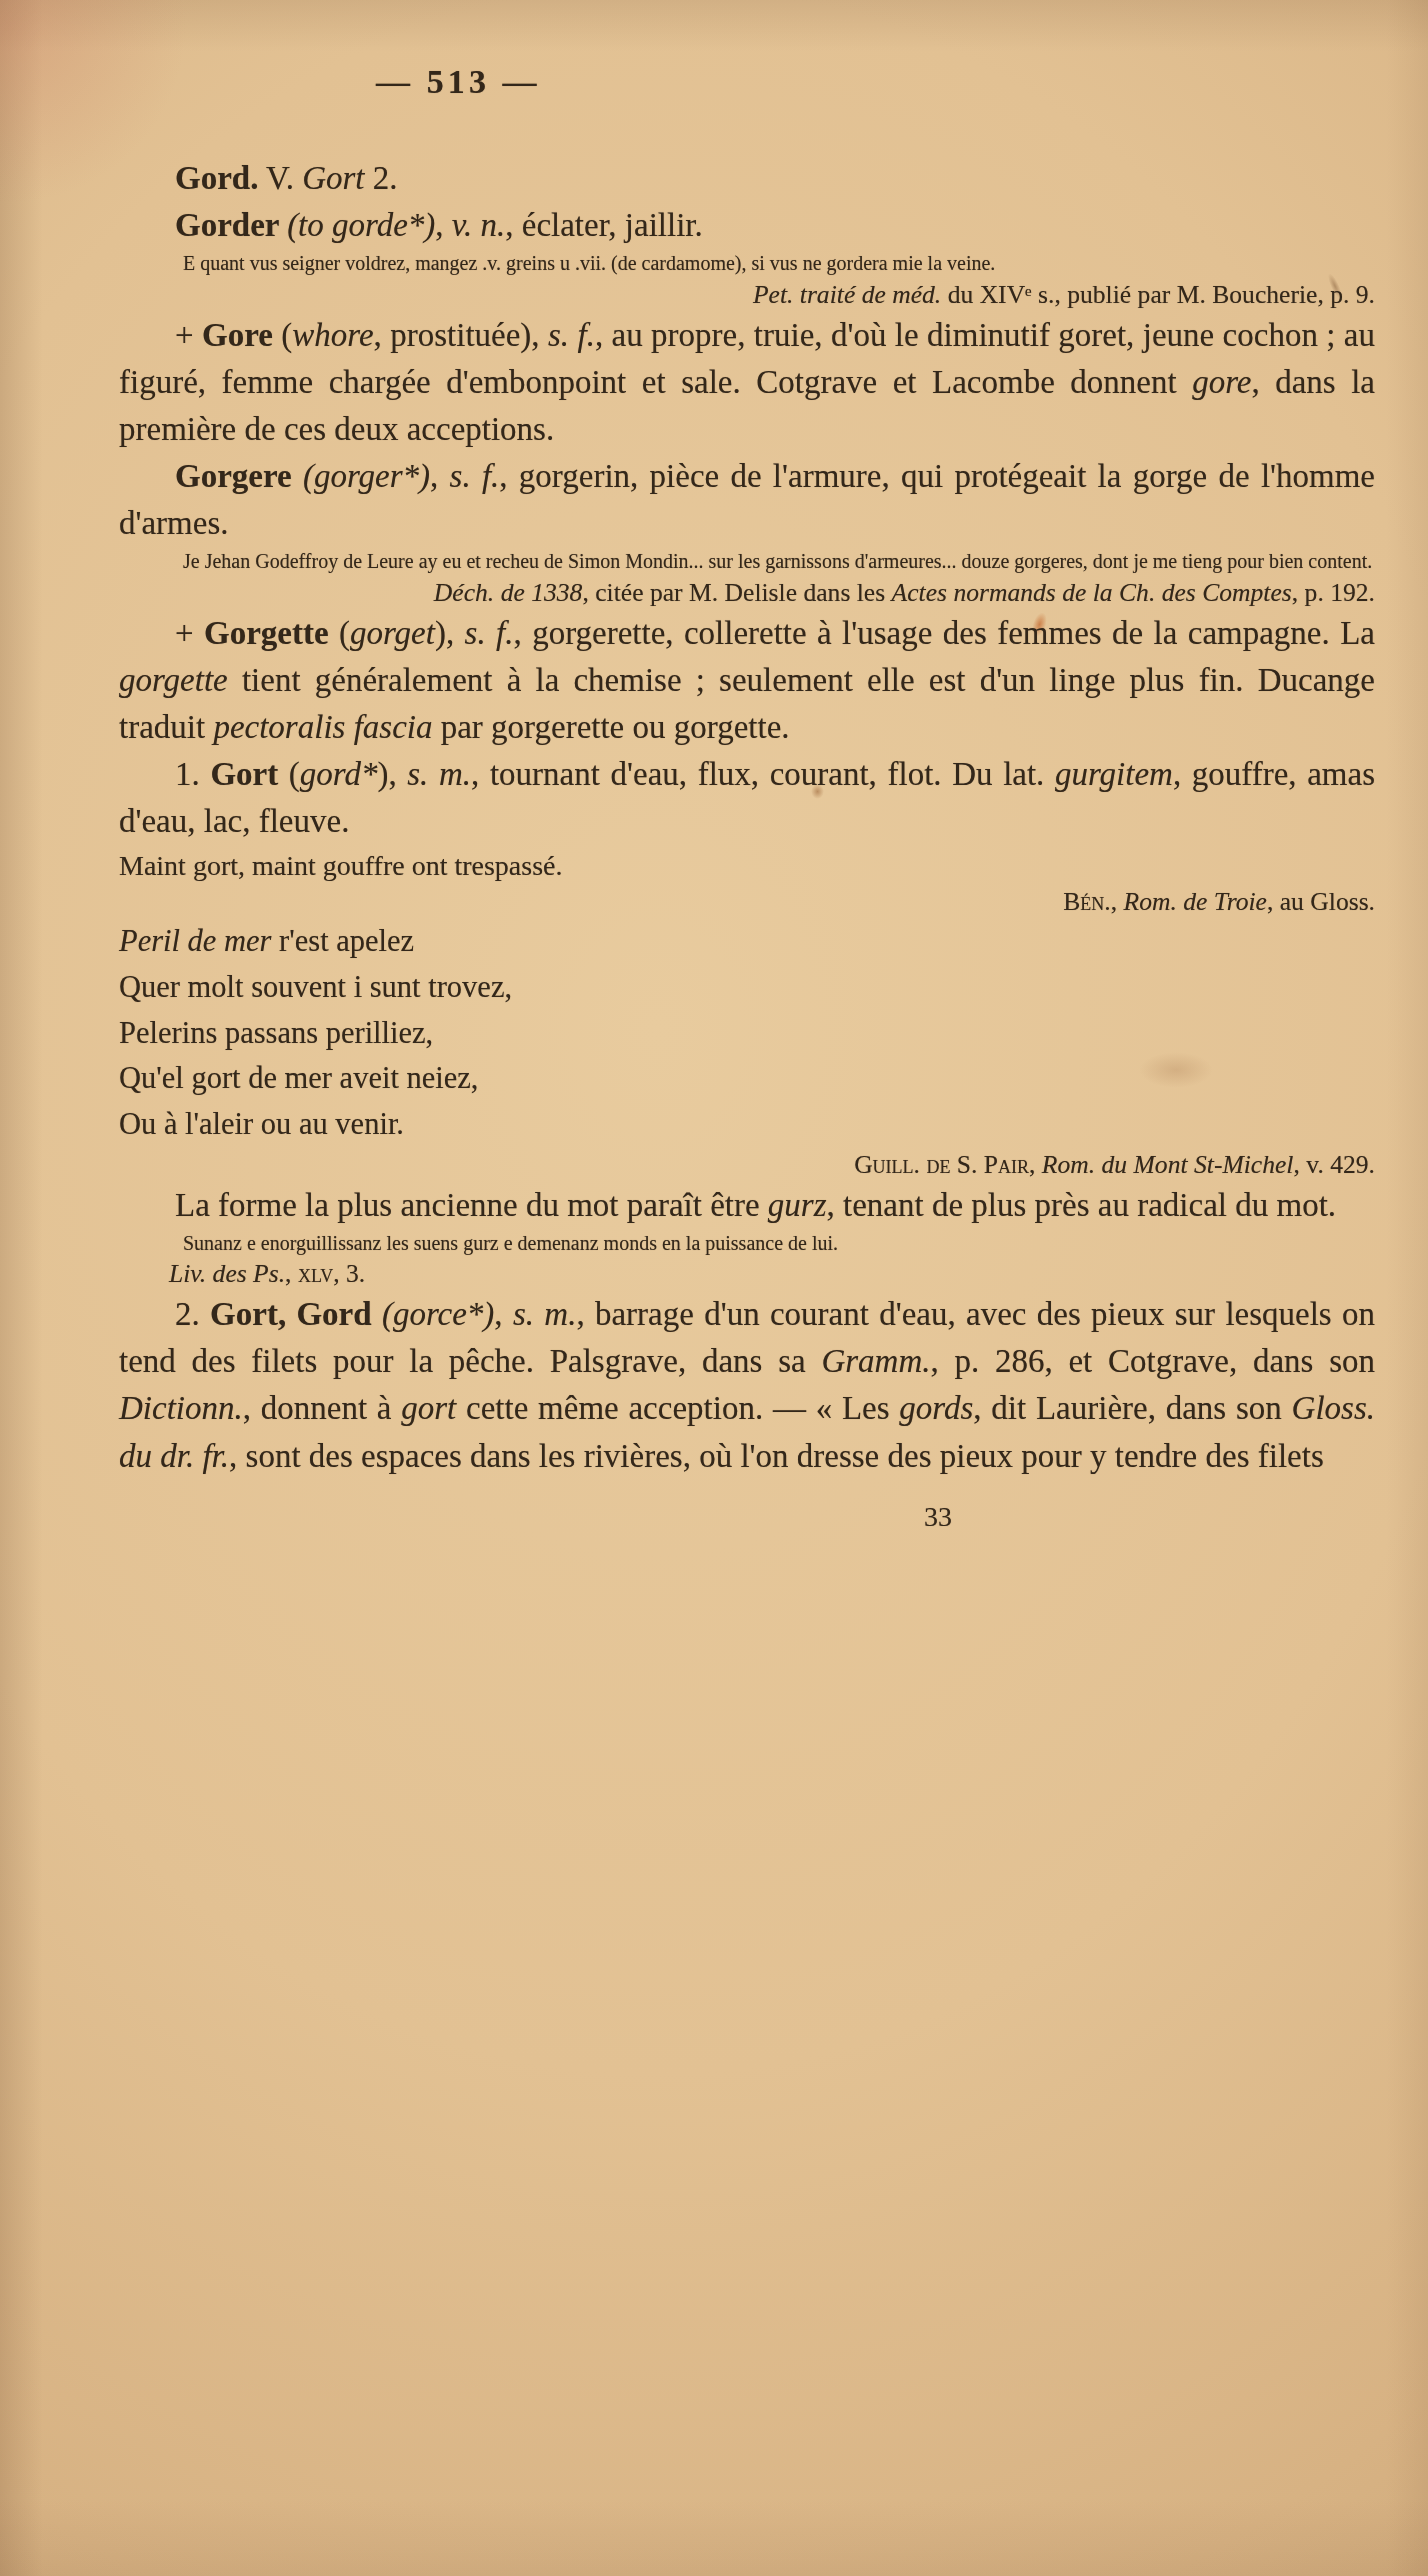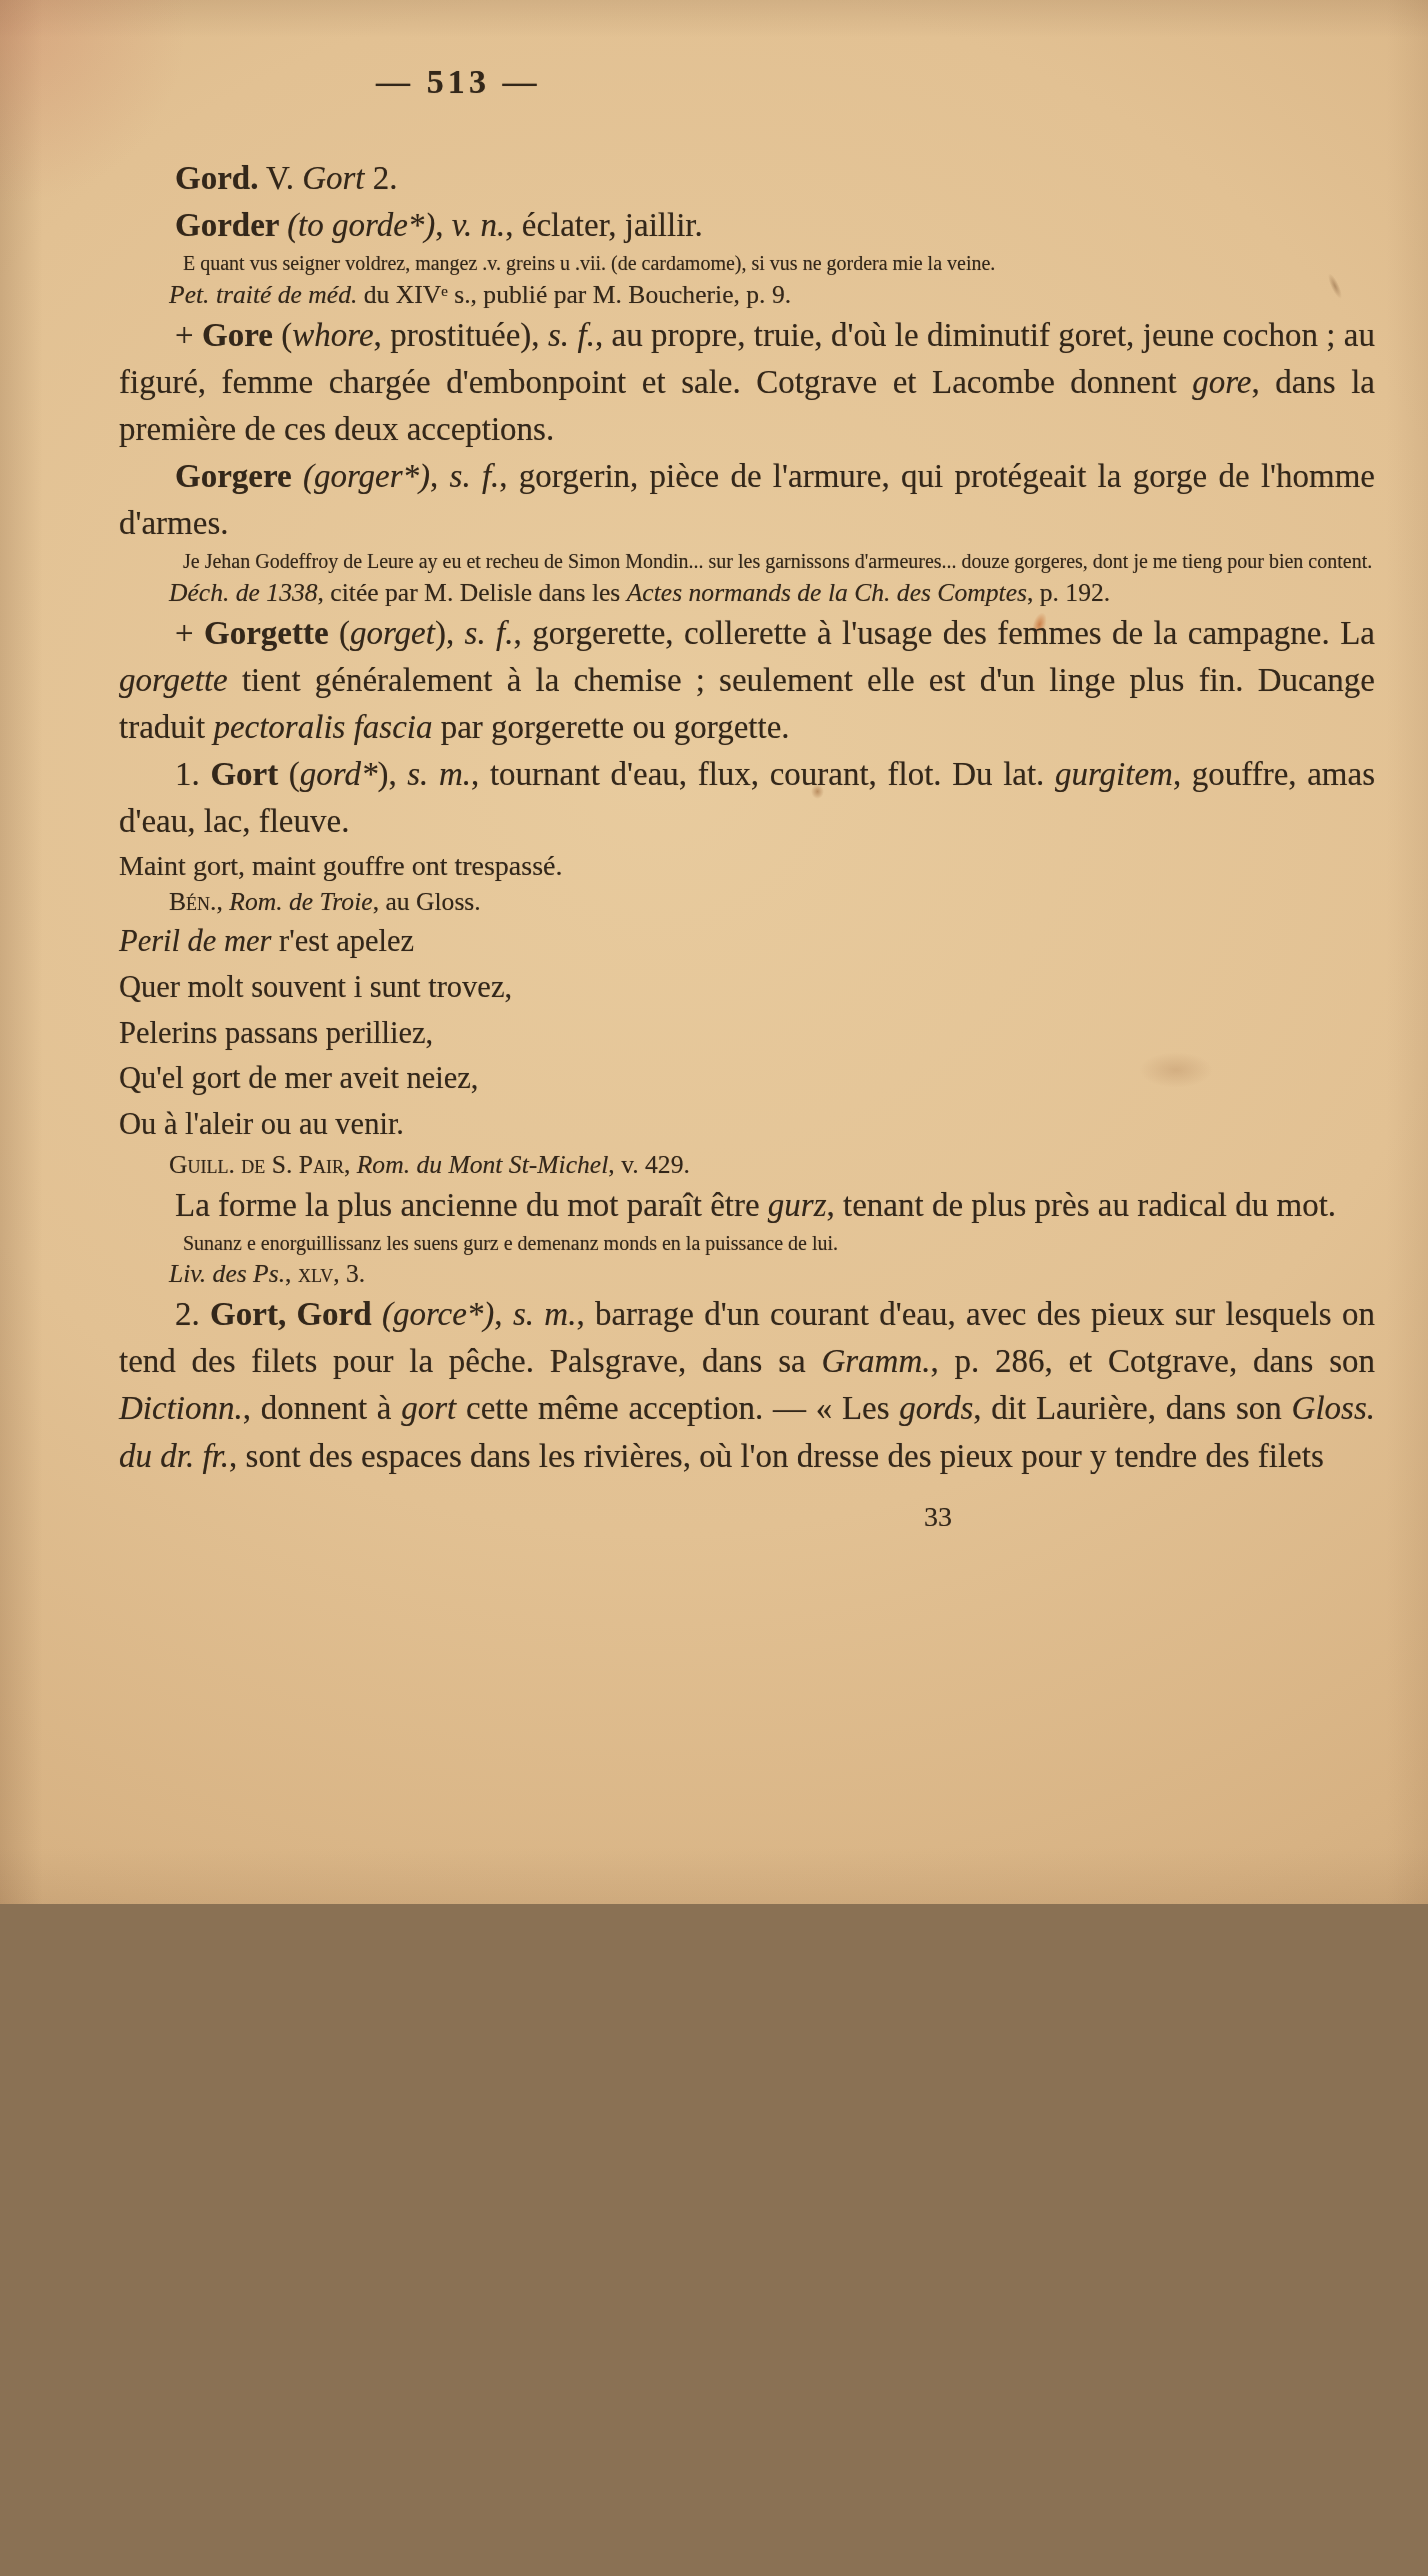--- a/index.html
+++ b/index.html
@@ -1,18 +1,18 @@
 <!DOCTYPE html>
 <html style="font-size:13.2px"><head>
 <meta charset="utf-8">
 <style>
   html,body{margin:0;padding:0;background:#8a7154;}
   .page{
     position:relative;
-    width:1429px;height:1904px;
+    width:1429px;height:2576px;
     margin:0 auto;
     overflow:hidden;
     color:var(--ink,#33271a);
     font-family:"Liberation Serif","DejaVu Serif",serif;
     background:
       radial-gradient(circle 248px at 8.3px 25px, rgba(198,120,96,.30), rgba(198,120,96,0) 72%),
       linear-gradient(90deg, rgba(110,72,44,.20), rgba(110,72,44,0) 3%),
       linear-gradient(180deg, rgba(110,72,44,.14), rgba(110,72,44,0) 2%),
       linear-gradient(270deg, rgba(110,72,44,.10), rgba(110,72,44,0) 3%),
       linear-gradient(0deg, rgba(110,72,44,.10), rgba(110,72,44,0) 3%),
@@ -42,21 +42,21 @@
   .quoteline{
     font-size:28px;line-height:1.42;
     margin:0 0 6.6px 272px;
   }
   .verse{
     font-size:30.5px;line-height:1.5;
     margin:3.3px 0 8.3px 161px;
   }
   .citation{
     font-size:25.6px;line-height:1.32;
-    text-align:left;
+    text-align:right;
     margin-bottom:26.4px;
     padding-left:50px;
   }
   .citation.right{
     text-align:left;
     padding-right:206px;
   }
   .b{font-weight:bold;}
   .i{font-style:italic;}
   .sc{font-variant:small-caps;}

